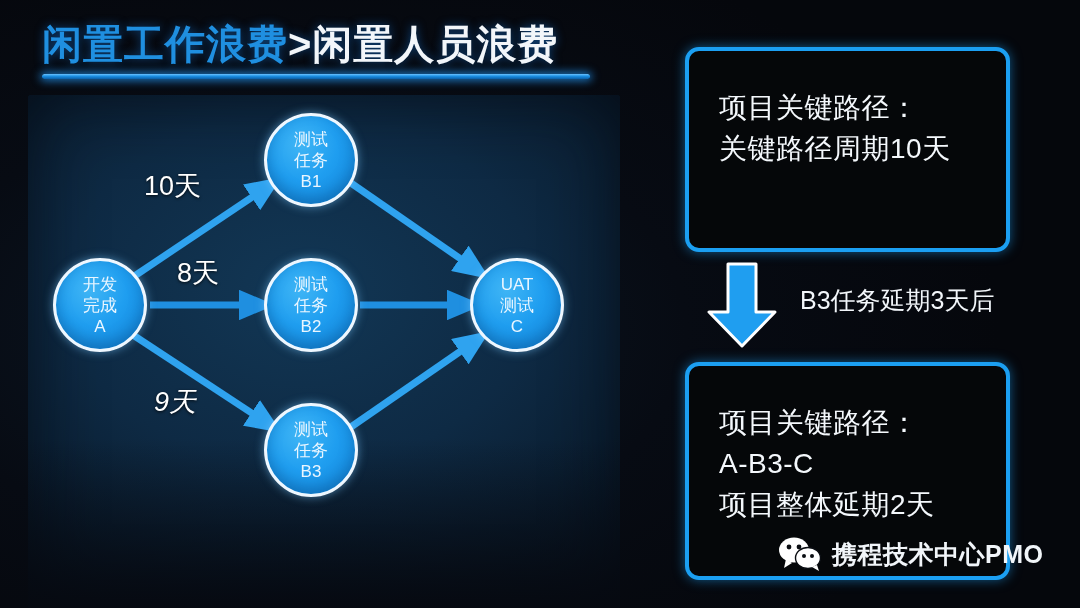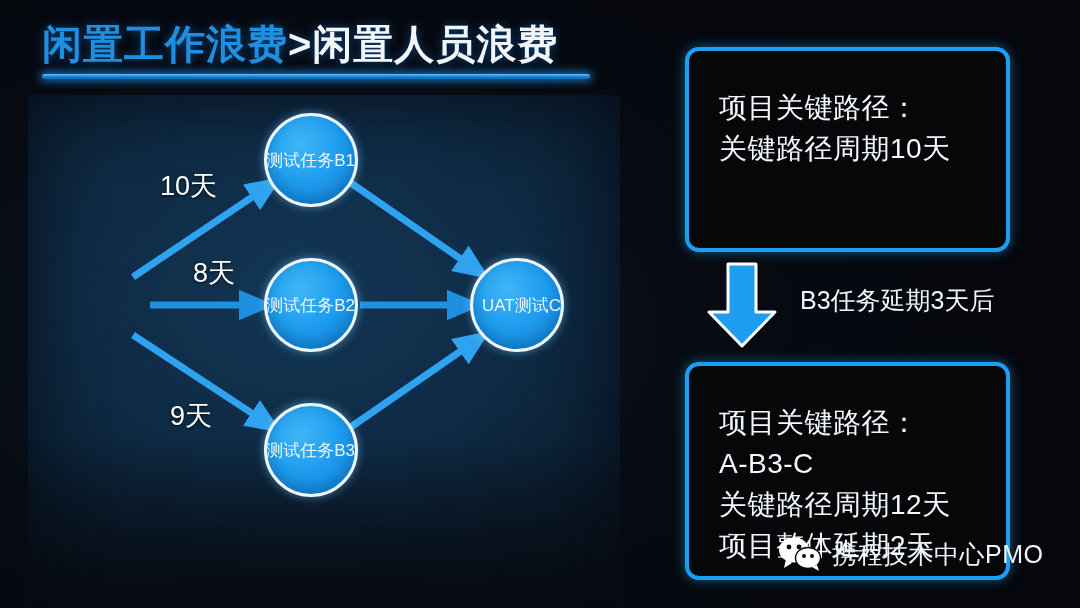--- a/index.html
+++ b/index.html
@@ -71,41 +71,40 @@
 
   #graph-svg { position: absolute; left: 0; top: 0; }
 
   .node {
     position: absolute;
     border-radius: 50%;
     background: radial-gradient(circle at 38% 32%, #3fb5f5 0%, #1f9ef0 45%, #1182d8 100%);
     border: 3px solid #eef7ff;
     box-shadow: 0 0 10px rgba(120,200,255,.55), inset 0 -6px 14px rgba(8,80,140,.45);
     display: flex;
-    flex-direction: row;
+    flex-direction: column;
     align-items: center;
-    justify-content: flex-end;
+    justify-content: center;
     color: #eaf6ff;
     font-size: 17px;
     line-height: 21px;
     text-align: center;
     z-index: 3;
     box-sizing: border-box;
   }
   .node span { display: block; white-space: nowrap; }
 
   .edge-label {
     position: absolute;
     color: #ffffff;
     font-size: 27px;
     font-weight: 500;
     white-space: nowrap;
     z-index: 4;
     text-shadow: 0 1px 3px rgba(0,0,0,.8);
-    margin-left: 16px;
   }
 
   
   .info-box {
     position: absolute;
     box-sizing: border-box;
     background: #050709;
     border: 4px solid #1b9ff2;
     border-radius: 14px;
     box-shadow: 0 0 12px rgba(27,159,242,.55);
@@ -137,20 +136,21 @@
     display: flex;
     align-items: center;
     gap: 10px;
     z-index: 8;
   }
   #watermark-text {
     font-size: 25px;
     color: #f1f5f9;
     white-space: nowrap;
     letter-spacing: .5px;
+    font-weight: bold;
   }
 </style>
 </head>
 <body>
 
 <div id="slide">
 
   <div id="title-area">
     <div id="title-text">
       <span class="t-blue">闲置工作浪费</span><span class="t-white">&gt;闲置人员浪费</span>
@@ -176,20 +176,25 @@
 
       <line x1="105" y1="240" x2="248" y2="334" stroke="#2fa3ef" stroke-width="7" marker-end="url(#arrowhead-lt)"></line>
 
       <line x1="320" y1="86" x2="456" y2="180" stroke="#2fa3ef" stroke-width="7" marker-end="url(#arrowhead-lt)"></line>
 
       <line x1="332" y1="210" x2="448" y2="210" stroke="#1f8fe0" stroke-width="7" marker-end="url(#arrowhead)"></line>
 
       <line x1="320" y1="334" x2="456" y2="240" stroke="#2fa3ef" stroke-width="7" marker-end="url(#arrowhead-lt)"></line>
     </svg>
 
+    <div class="node" style="left:25px; top:163px; width:94px; height:94px;">
+      <span>开发</span>
+      <span>完成</span>
+      <span>A</span>
+    </div>
 
     <div class="node" style="left:236px; top:18px; width:94px; height:94px;">
       <span>测试</span>
       <span>任务</span>
       <span>B1</span>
     </div>
 
     <div class="node" style="left:236px; top:163px; width:94px; height:94px;">
       <span>测试</span>
       <span>任务</span>
@@ -203,37 +208,36 @@
     </div>
 
     <div class="node" style="left:442px; top:163px; width:94px; height:94px;">
       <span>UAT</span>
       <span>测试</span>
       <span>C</span>
     </div>
 
     <div class="edge-label" style="left:116px; top:73px;">10天</div>
     <div class="edge-label" style="left:149px; top:160px;">8天</div>
-    <div class="edge-label" style="left:126px; top:303px;">9天</div>
+    <div class="edge-label" style="left:126px; top:289px;font-style:italic;">9天</div>
   </div>
 
   <div class="info-box" style="left:685px; top:47px; width:325px; height:205px;">
     <div class="info-line">项目关键路径：</div>
     <div class="info-line">关键路径周期10天</div>
   </div>
 
   <svg id="down-arrow" width="74" height="86" viewBox="0 0 74 86">
     <polygon points="23,2 51,2 51,50 70,50 37,84 4,50 23,50" fill="#1f9ef0" stroke="#ffffff" stroke-width="3" stroke-linejoin="round"></polygon>
   </svg>
   <div id="transition-label">B3任务延期3天后</div>
 
   <div class="info-box" style="left:685px; top:362px; width:325px; height:218px;">
     <div class="info-line">项目关键路径：</div>
     <div class="info-line">A-B3-C</div>
-    <div class="info-line">关键路径周期12天</div>
     <div class="info-line">项目整体延期2天</div>
   </div>
 
   <div id="watermark">
     <svg width="44" height="36" viewBox="0 0 44 36">
       <ellipse cx="16" cy="14" rx="15" ry="12.5" fill="#ffffff"></ellipse>
       <polygon points="8,23 6,32 14,27" fill="#ffffff"></polygon>
       <circle cx="11" cy="11" r="2.4" fill="#0a0d12"></circle>
       <circle cx="21" cy="11" r="2.4" fill="#0a0d12"></circle>
       <ellipse cx="30" cy="22" rx="12.5" ry="10.5" fill="#ffffff" stroke="#0a0d12" stroke-width="1.4"></ellipse>

